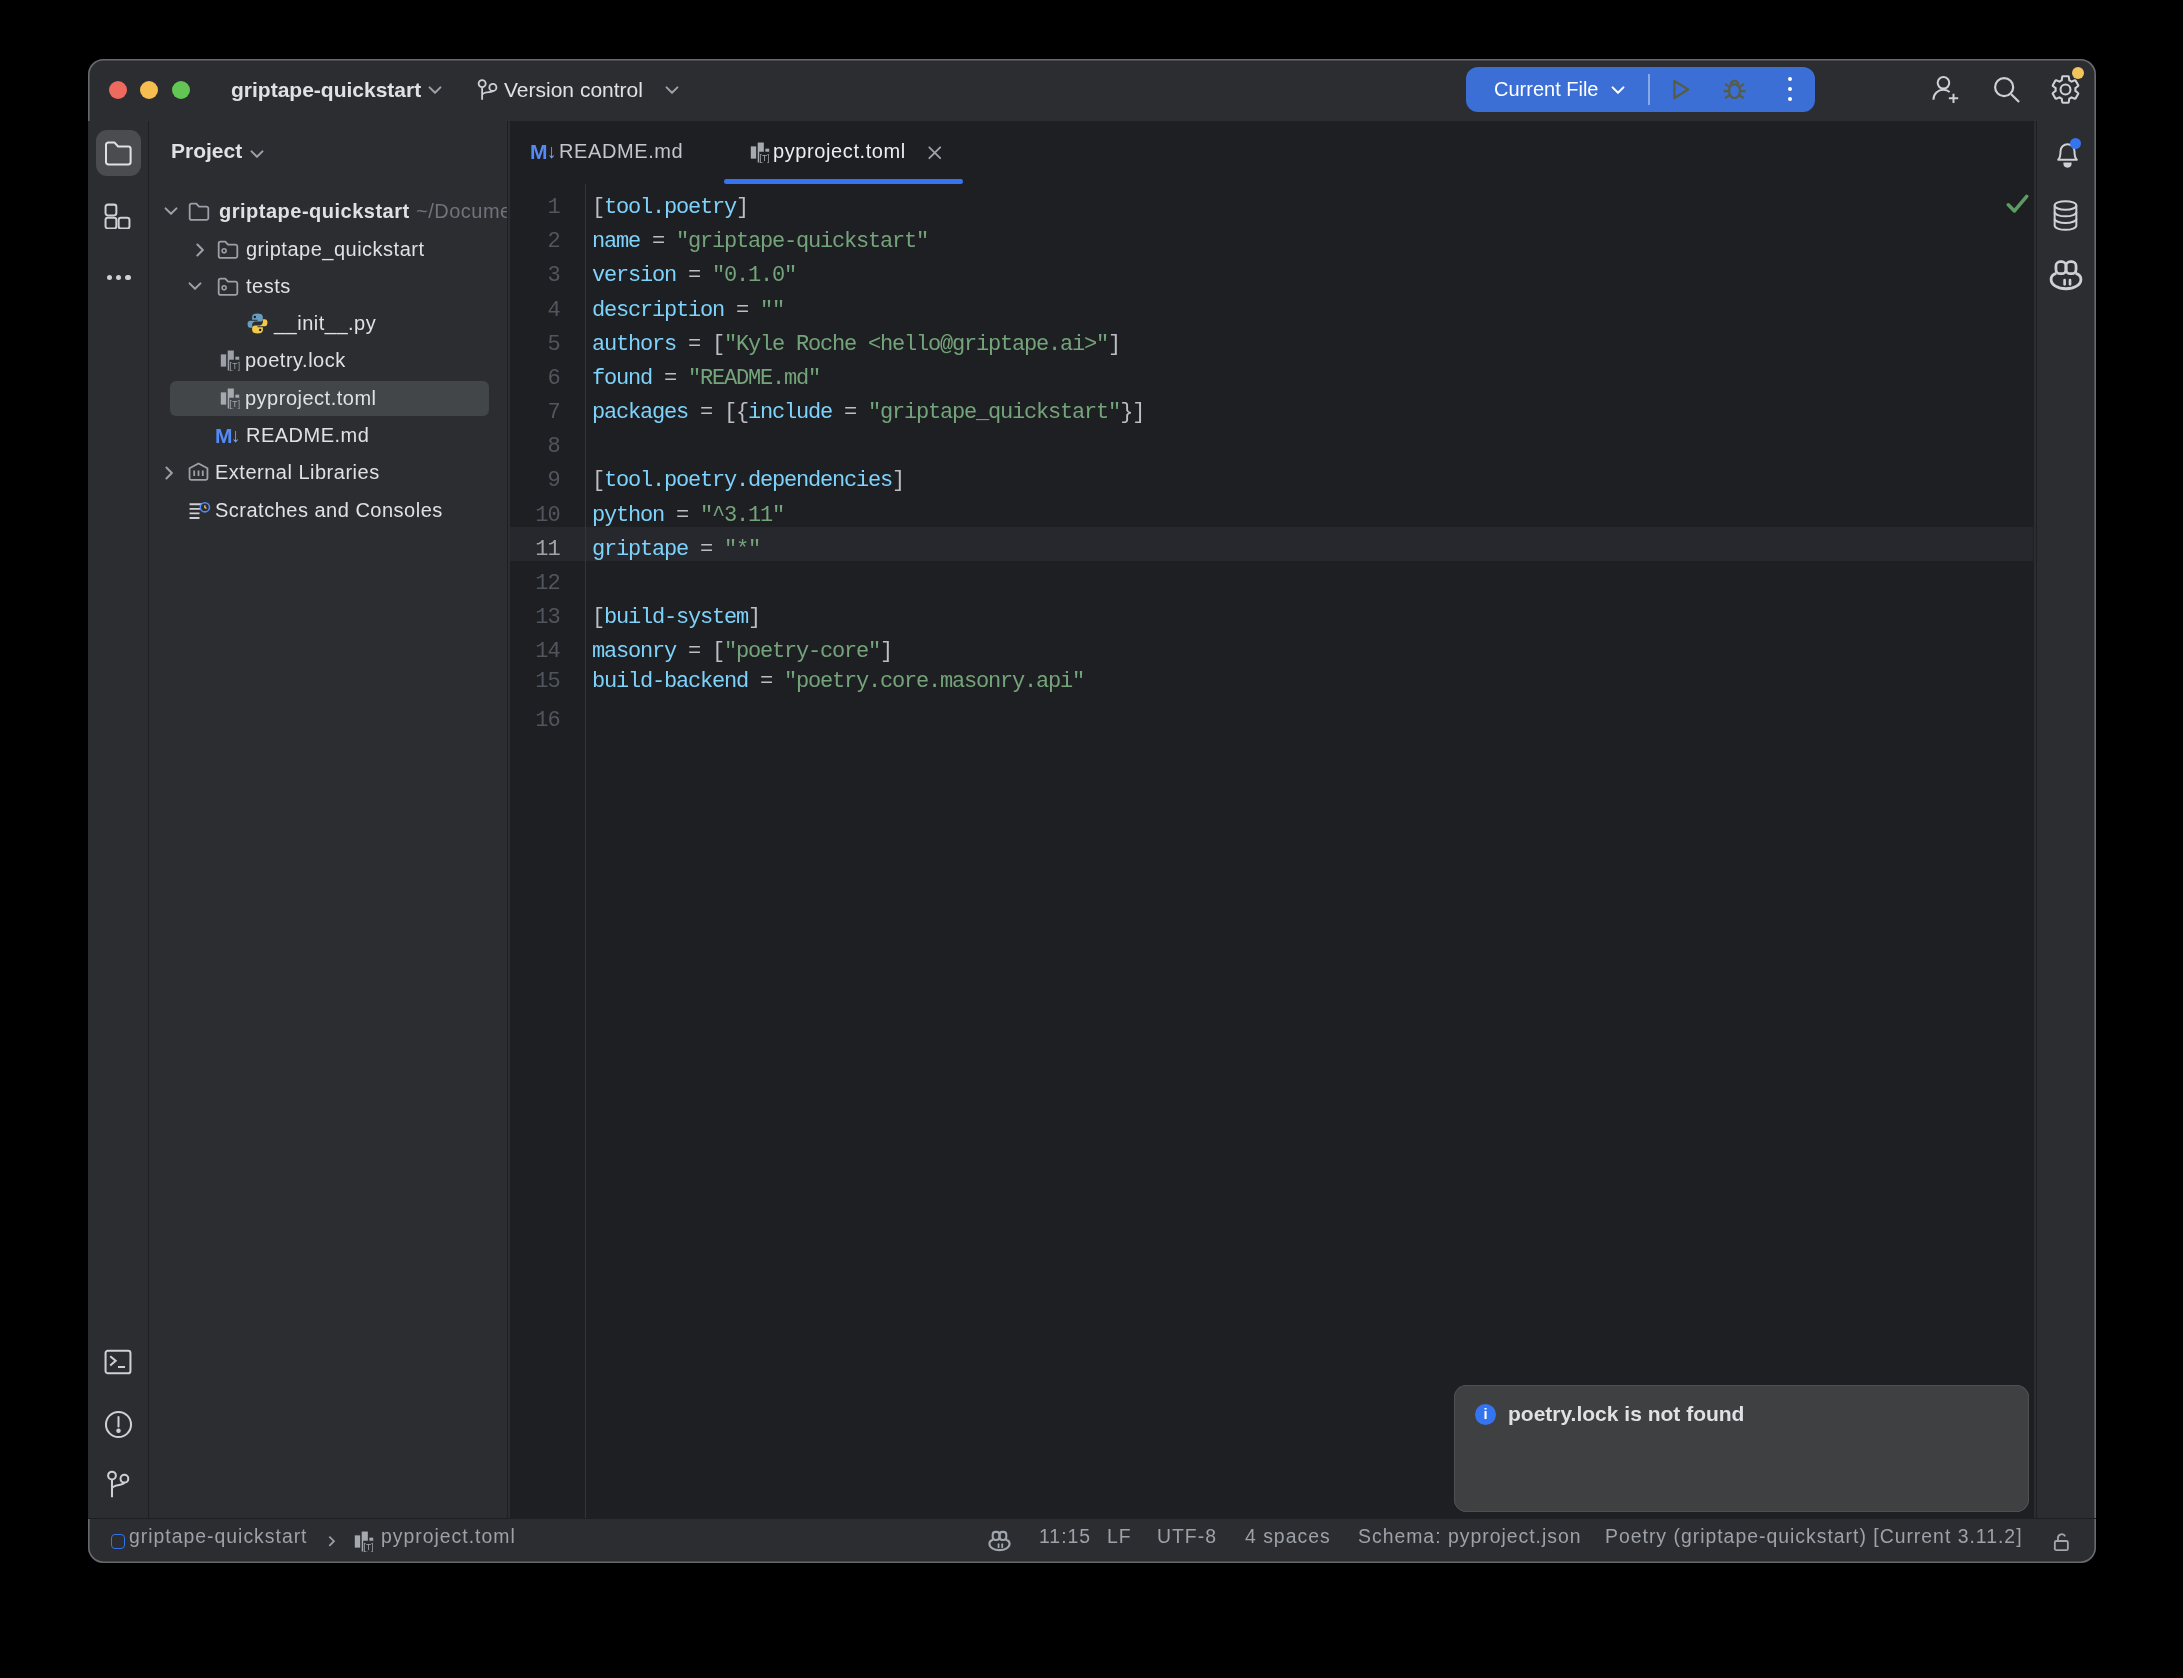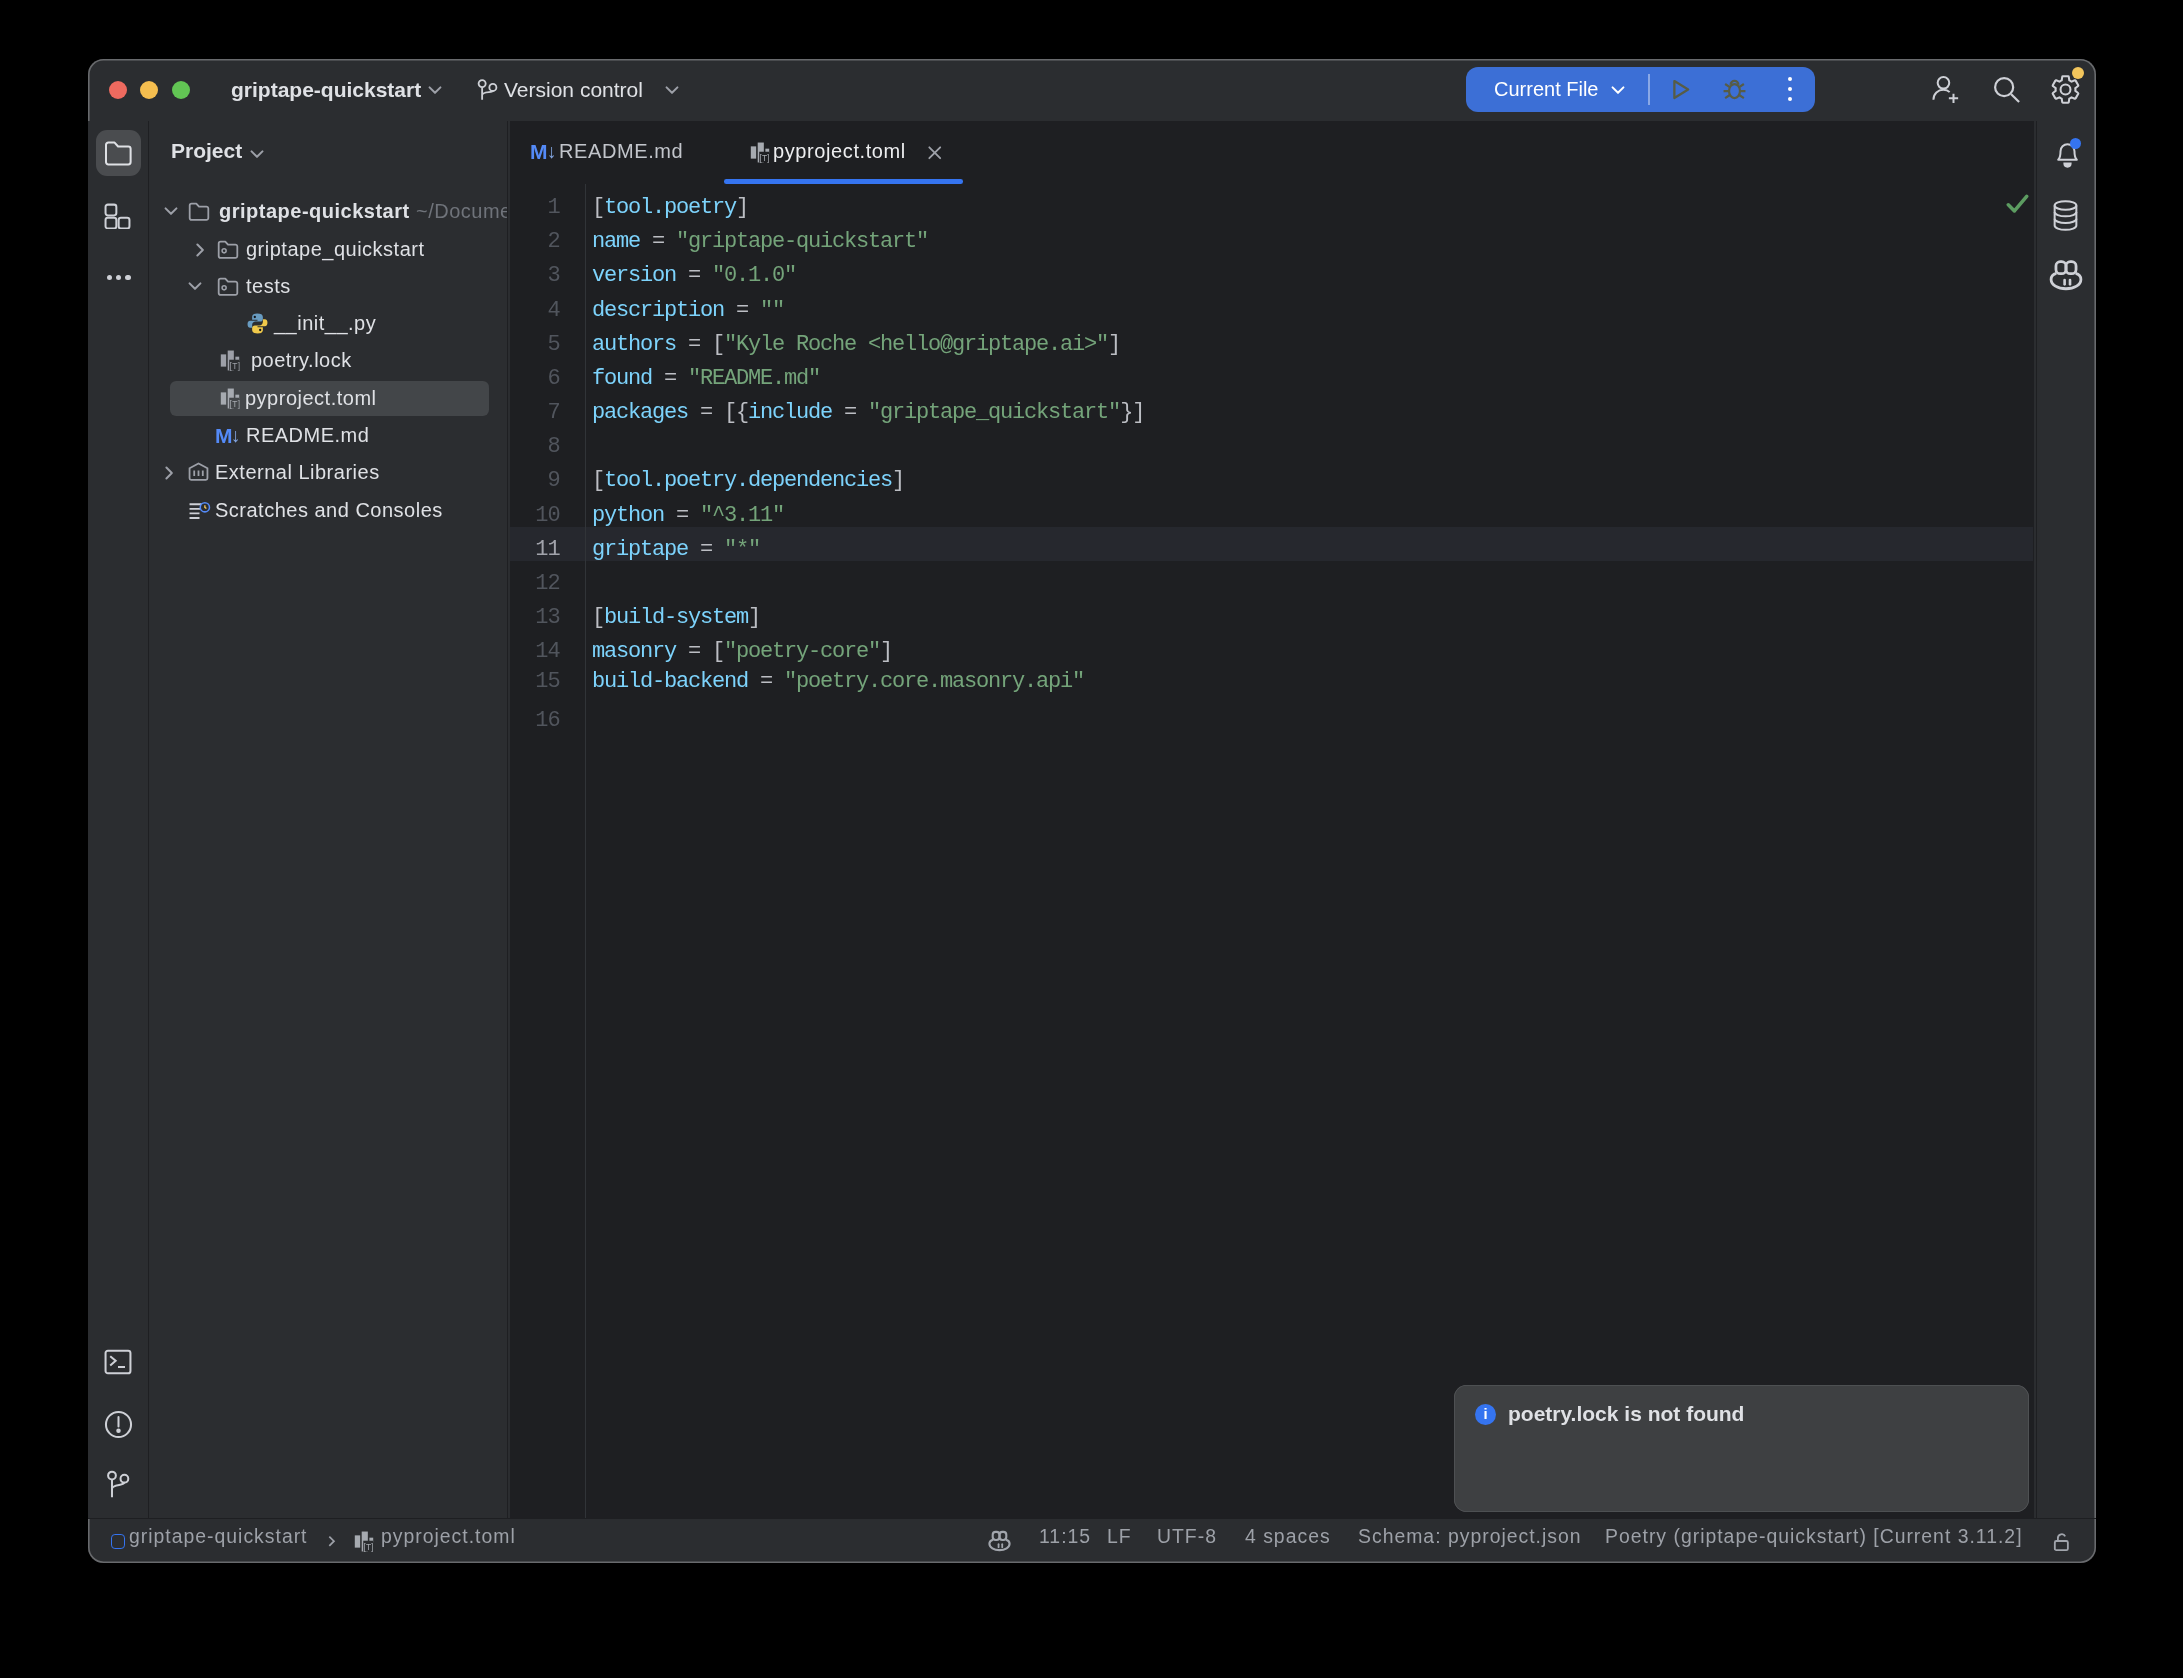--- a/index.html
+++ b/index.html
@@ -200,21 +200,21 @@
       <div class="trow" style="top:221px">
         <svg class="abs" style="left:68px;top:7px;font-size:26px" width="22" height="23" viewBox="0 0 28 30">
             <g fill="#9DA0A8">
               <rect x="2" y="7" width="7" height="16"></rect>
               <rect x="11" y="2" width="8" height="26"></rect>
               <rect x="21" y="10" width="5" height="6"></rect>
             </g>
             <rect x="13" y="14" width="13" height="14" fill="#2B2D30"></rect>
             <text x="13.5" y="25.5" font-size="11" fill="#9DA0A8" font-family="Liberation Sans">[T]</text>
           </svg>
-        <span style="left:100px">poetry.lock</span>
+        <span style="left:94px">poetry.lock</span>
       </div>
       <div class="trow" style="top:259px">
         <svg class="abs" style="left:68px;top:7px;font-size:26px" width="22" height="23" viewBox="0 0 28 30">
             <g fill="#A6AAB0">
               <rect x="2" y="7" width="7" height="16"></rect>
               <rect x="11" y="2" width="8" height="26"></rect>
               <rect x="21" y="10" width="5" height="6"></rect>
             </g>
             <rect x="13" y="14" width="13" height="14" fill="#434649"></rect>
             <text x="13.5" y="25.5" font-size="11" fill="#A6AAB0" font-family="Liberation Sans">[T]</text>

